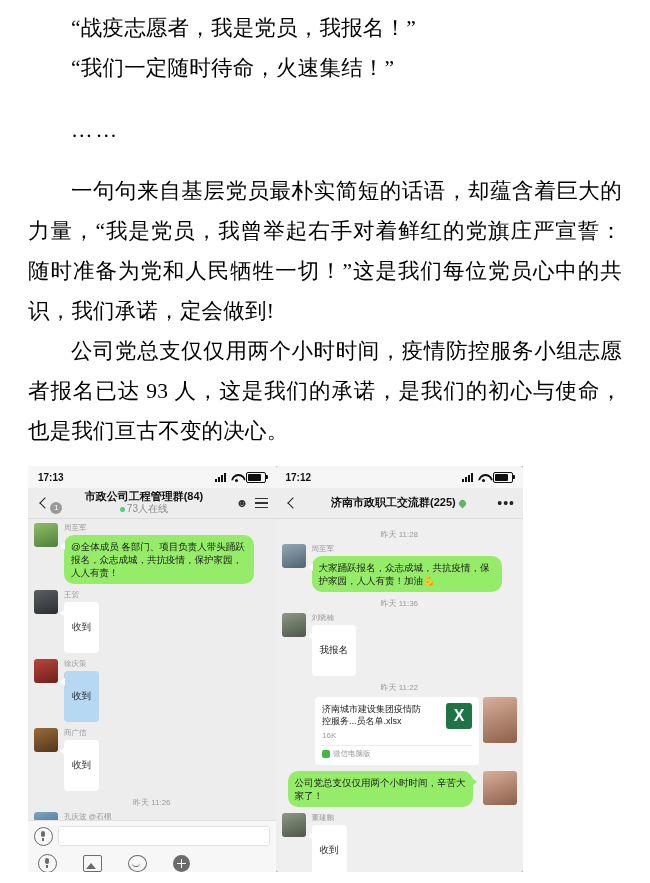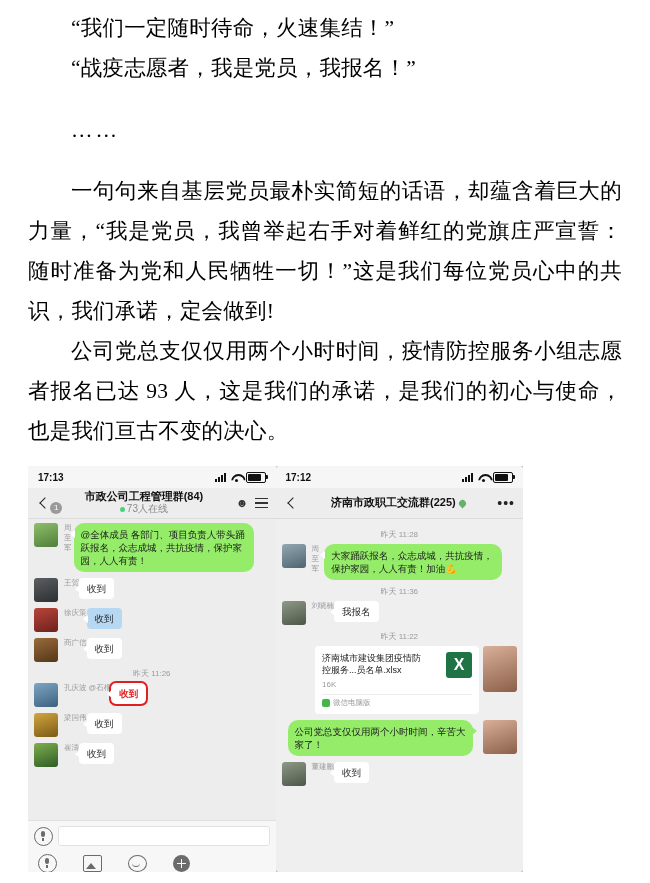--- a/index.html
+++ b/index.html
@@ -271,21 +271,21 @@
   .av-gold  { background: linear-gradient(160deg,#d2a63e,#7a5a16); }
   .av-melon { background: linear-gradient(160deg,#7fae4e,#2e5c25); }
   .av-blue  { background: linear-gradient(160deg,#7da6c4,#3c617d); }
   .av-city  { background: linear-gradient(160deg,#94a8b4,#4e646f); }
   .av-gray  { background: linear-gradient(160deg,#8e9a86,#4b5647); }
 
   .bubble-col {
     margin: 0 6px;
     max-width: 190px;
     display: flex;
-    flex-direction: row;
+    flex-direction: column;
   }
   .msg.out .bubble-col { align-items: flex-end; }
   .sender {
     font-size: 7.5px;
     color: #9b9b9b;
     margin-bottom: 2px;
   }
   .bubble {
     position: relative;
     background: #ffffff;
@@ -311,21 +311,21 @@
   }
   .bubble.green.out::after {
     content: "";
     position: absolute;
     right: -4px; top: 7px;
     width: 0; height: 0;
     border-top: 4px solid transparent;
     border-bottom: 4px solid transparent;
     border-left: 5px solid #95ec69;
   }
-  .bubble.received { padding: 4px 8px; }
+  .bubble.received { padding: 19px 8px; font-family: Liberation Mono, monospace; }
   .bubble.highlight {
     outline: 2px solid #e02020;
     border-radius: 5px;
     color: #e02020;
     font-weight: bold;
   }
   .bubble.selected {
     background: #b6d8f2;
   }
 
@@ -492,22 +492,22 @@
     margin-left: 3px;
     vertical-align: middle;
   }
 </style>
 </head>
 <body>
 
 <div class="page">
 
   <div class="doc-body">
+    <p class="para indent">“战疫志愿者，我是党员，我报名！”</p>
     <p class="para indent">“我们一定随时待命，火速集结！”</p>
-    <p class="para indent">“战疫志愿者，我是党员，我报名！”</p>
     <p class="ellipsis-line">……</p>
     <p class="para indent">一句句来自基层党员最朴实简短的话语，却蕴含着巨大的力量，“我是党员，我曾举起右手对着鲜红的党旗庄严宣誓：随时准备为党和人民牺牲一切！”这是我们每位党员心中的共识，我们承诺，定会做到!</p>
     <p class="para indent">公司党总支仅仅用两个小时时间，疫情防控服务小组志愿者报名已达 93 人，这是我们的承诺，是我们的初心与使命，也是我们亘古不变的决心。</p>
   </div>
 
   <div class="shots">
 
     <div class="phone left">
 
       <div class="statusbar">

